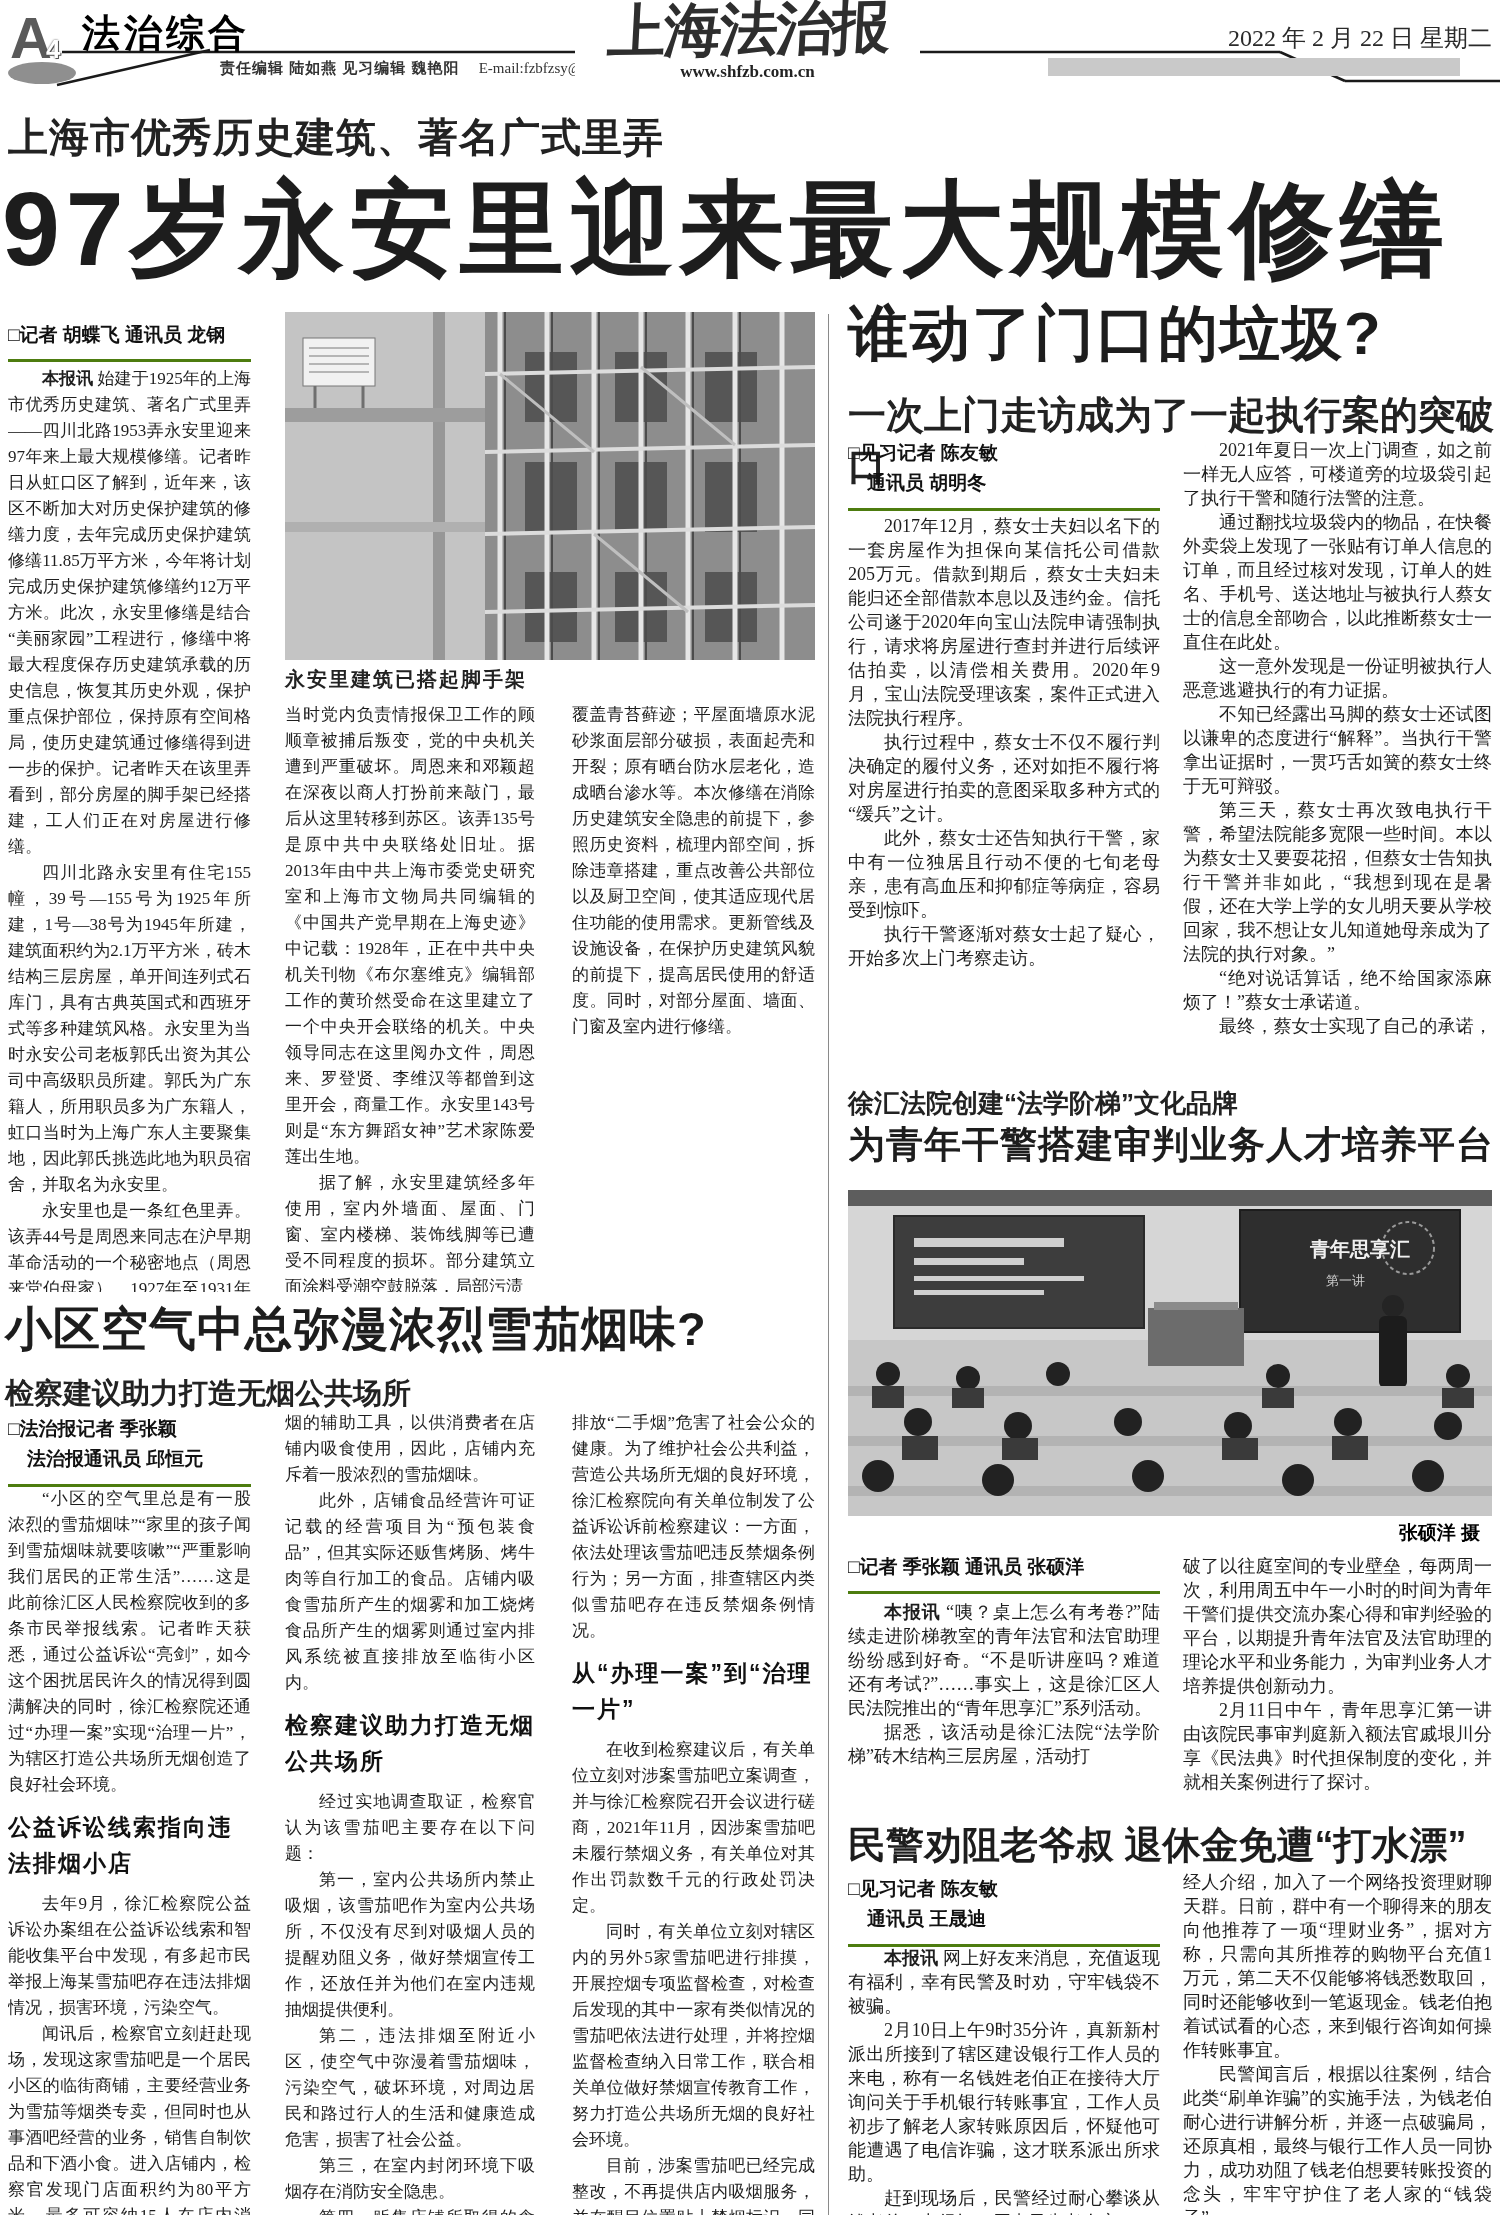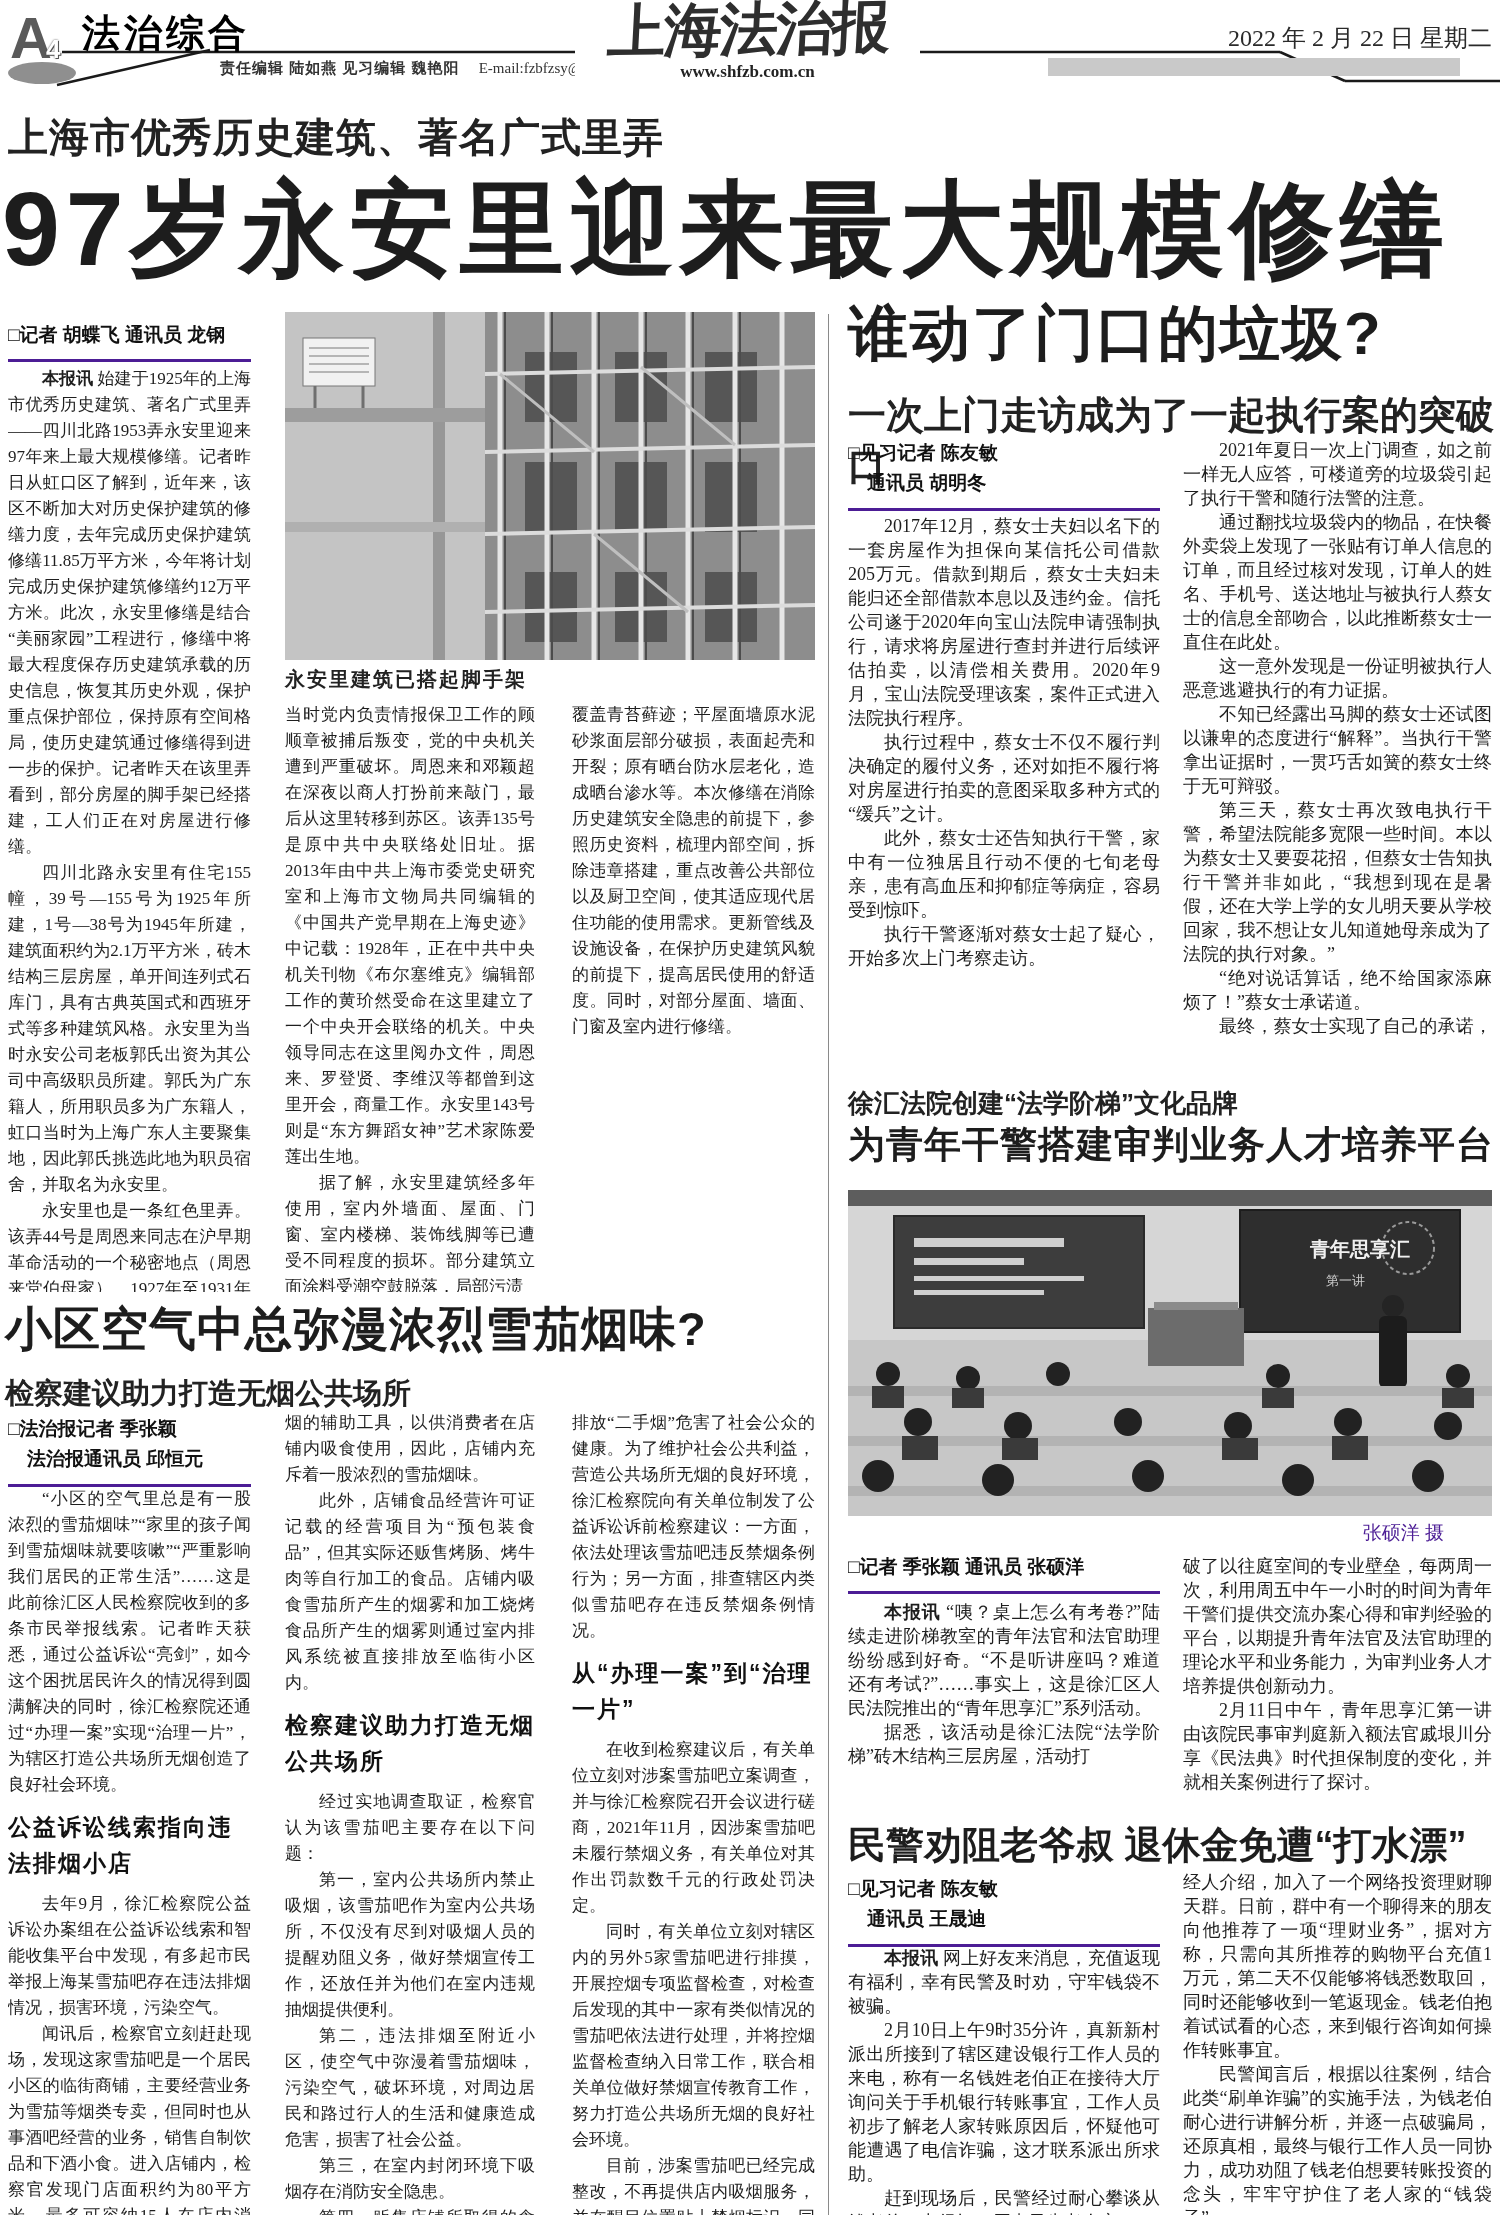--- a/index.html
+++ b/index.html
@@ -22,21 +22,21 @@
             transform:skewX(-4deg) rotate(-1deg);display:inline-block;line-height:60px;letter-spacing:-2px;}
   #website{font-size:17px;font-weight:700;color:#222;margin-top:2px;}
   #issue-date{left:1148px;top:22px;width:344px;text-align:right;font-size:24px;color:#2a2a2a;}
   #date-bar{left:1048px;top:58px;width:412px;height:18px;background:#c9c9c9;}
   
   #lead-kicker{left:8px;top:110px;font-size:40px;font-weight:700;color:#222;letter-spacing:1px;}
   #lead-headline{left:2px;top:170px;width:1496px;font-size:104px;font-weight:700;color:#1d1d1d;
                  letter-spacing:6px;line-height:118px;white-space:nowrap;}
   
   .byline{font-family:"Liberation Sans",sans-serif;font-weight:700;font-size:19px;color:#111;
-          border-bottom:3px solid #4c1d95;padding-bottom:9px;line-height:1.6;}
+          border-bottom:3px solid #4d7c0f;padding-bottom:9px;line-height:1.6;}
   .col{text-align:justify;overflow:hidden;color:#1e1e1e;}
   .col p{margin:0;text-indent:2em;}
   .col.cont p:first-child{text-indent:0;}
   .left-col{width:243px;font-size:17px;line-height:26px;}
   .right-col{width:312px;font-size:18px;line-height:24px;}
   .colB{width:309px;}
   h4.colhead{font-family:"Liberation Sans",sans-serif;font-size:23px;font-weight:700;color:#111;
              letter-spacing:2px;line-height:1.55;margin:12px 0 10px;text-indent:0;text-align:left;}
   strong{font-family:"Liberation Sans",sans-serif;font-weight:700;}
   
@@ -45,21 +45,21 @@
   #garbage-sub{left:848px;top:390px;font-size:38px;font-weight:700;color:#222;}
   #cigar-head{left:5px;top:1298px;font-size:47px;letter-spacing:1px;}
   #cigar-sub{left:5px;top:1374px;font-size:29px;font-weight:700;color:#222;}
   #stairs-kicker{left:848px;top:1086px;font-size:26px;font-weight:700;color:#222;}
   #stairs-head{left:848px;top:1120px;font-size:37px;letter-spacing:1px;}
   #police-head{left:848px;top:1820px;font-size:38px;letter-spacing:0px;}
   
   .photo{display:block;}
   #lead-photo-caption{left:285px;top:666px;width:530px;font-size:20px;font-weight:700;color:#222;
                       font-family:"Liberation Sans",sans-serif;letter-spacing:2px;}
-  #photo-credit{left:1232px;top:1520px;width:212px;text-align:right;font-size:19px;font-weight:400;color:#4c1d95;}
+  #photo-credit{left:1268px;top:1520px;width:212px;text-align:right;font-size:19px;font-weight:700;color:#000000;}
   #v-divider{left:828px;top:314px;width:1px;height:1901px;background:#8a8a8a;}
 </style>
 </head>
 <body>
 
 <div id="page">
 
   <div>
     <svg class="abs" style="left:0;top:0;" width="1500" height="100" viewBox="0 0 1500 100">
       <line x1="62" y1="52" x2="1280" y2="52" stroke="#1a1a1a" stroke-width="2.5"></line>

